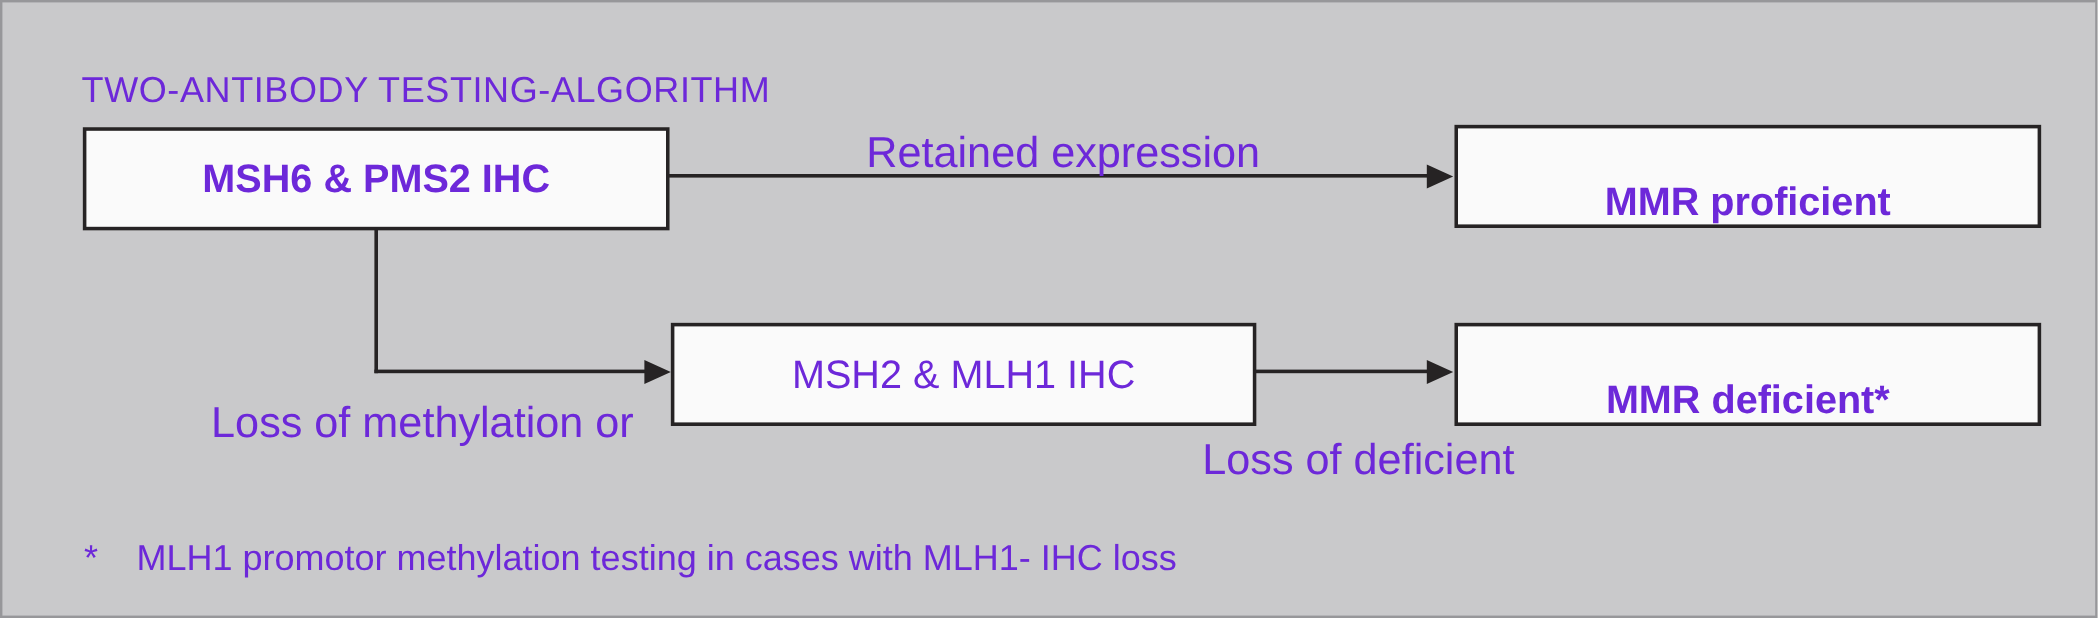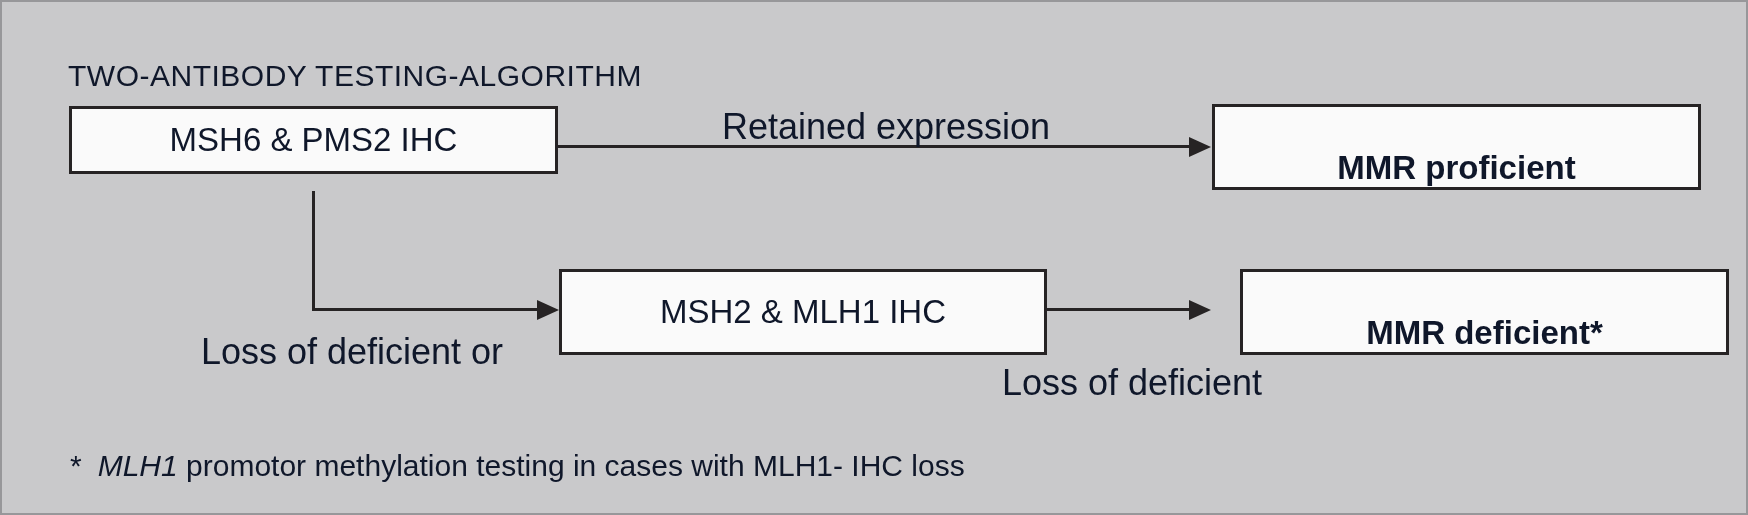--- a/index.html
+++ b/index.html
@@ -5,21 +5,21 @@
   html, body { margin: 0; padding: 0; background: #e8e8e8; }
   .canvas {
     position: relative;
     width: 1748px;
     height: 515px;
     background: #c9c9cb;
     border: 2px solid #97979a;
     box-sizing: border-box;
     overflow: hidden;
     font-family: "Liberation Sans", sans-serif;
-    color: #0f172a;
+    color: #6d28d9;
   }
   .fig-title {
     position: absolute;
     left: 66px;
     top: 57px;
     font-size: 30px;
     letter-spacing: 0.5px;
     white-space: nowrap;
   }
   .node {
@@ -27,24 +27,24 @@
     background: #fafafa;
     border: 3px solid #262324;
     box-sizing: border-box;
     display: flex;
     align-items: center;
     justify-content: center;
     font-size: 33px;
     white-space: nowrap;
   }
   .node.bold { font-weight: bold; align-items: flex-end; }
-  .node-msh6      { left: 67px;   top: 104px; width: 489px; height: 68px; }
+  .node-msh6      { left: 67px;   top: 104px; width: 489px; height: 86px; font-weight: bold; }
   .node-proficient{ left: 1210px; top: 102px; width: 489px; height: 86px; }
   .node-msh2      { left: 557px;  top: 267px; width: 488px; height: 86px; }
-  .node-deficient { left: 1210px; top: 267px; width: 489px; height: 86px; margin-left: 28px; }
+  .node-deficient { left: 1210px; top: 267px; width: 489px; height: 86px; }
 
   .edge-line {
     position: absolute;
     background: #262324;
   }
   .line-retained   { left: 554px;  top: 143px; width: 634px; height: 3px; }
   .line-down       { left: 310px;  top: 189px; width: 3px;   height: 120px; }
   .line-elbow      { left: 310px;  top: 306px; width: 226px; height: 3px; }
   .line-loss       { left: 1043px; top: 306px; width: 145px; height: 3px; }
 
@@ -71,22 +71,21 @@
   .label-loss     { left: 930px; top: 364px;  width: 400px; }
 
   .footnote {
     position: absolute;
     left: 68px;
     top: 447px;
     font-size: 30px;
     white-space: nowrap;
   }
   .footnote .gene {
-    font-style: italic;
-    margin-left: 16px;
+    margin-left: 32px;
   }
 </style>
 </head>
 <body>
 
 <div class="canvas">
 
   <div class="fig-title">TWO-ANTIBODY TESTING-ALGORITHM</div>
 
   <div class="node node-msh6">
@@ -111,21 +110,21 @@
   <div class="edge-line line-down"></div>
   <div class="edge-line line-elbow"></div>
   <div class="arrow-head head-elbow"></div>
 
   <div class="edge-line line-loss"></div>
   <div class="arrow-head head-loss"></div>
 
   <div class="edge-label label-retained">Retained expression</div>
 
   <div class="edge-label label-ambiguous">
-    <div>Loss of deficient or</div>
+    <div>Loss of methylation or</div>
   </div>
 
   <div class="edge-label label-loss">Loss of deficient</div>
 
   <div class="footnote">
     <span>*</span><span class="gene">MLH1</span><span> promotor methylation testing in cases with MLH1- IHC loss</span>
   </div>
 
 </div>
 

